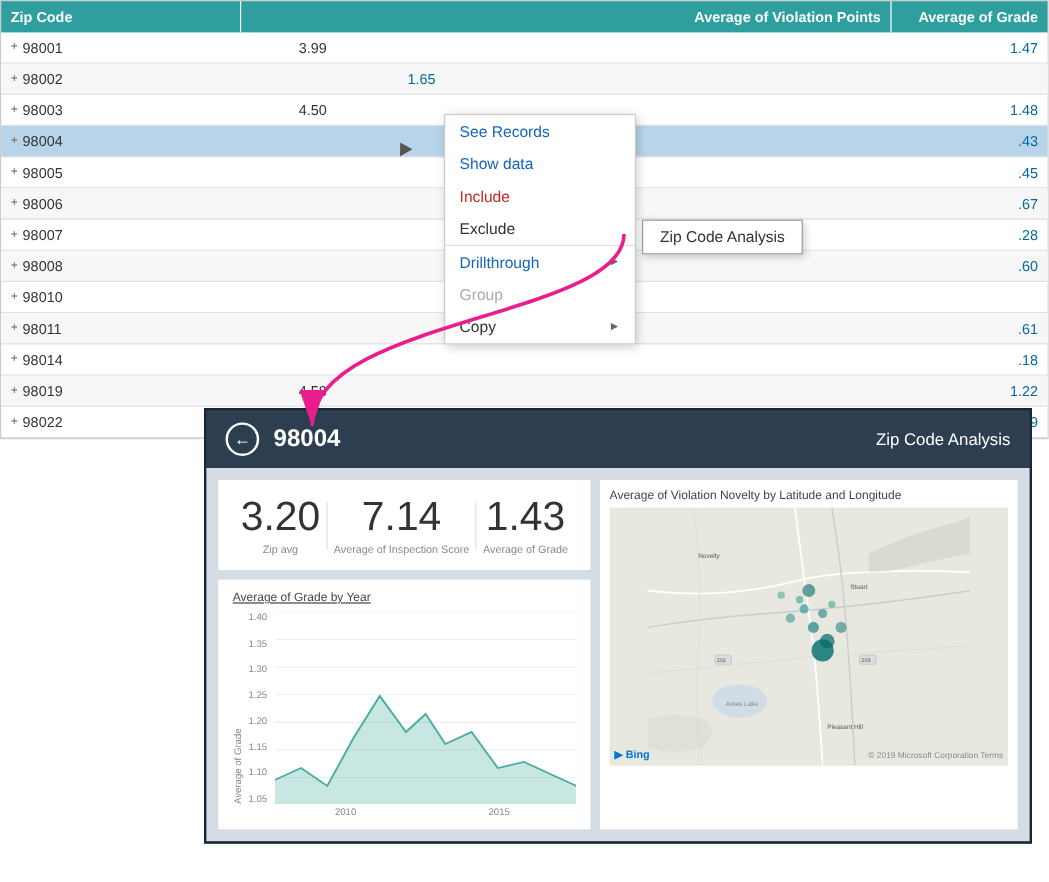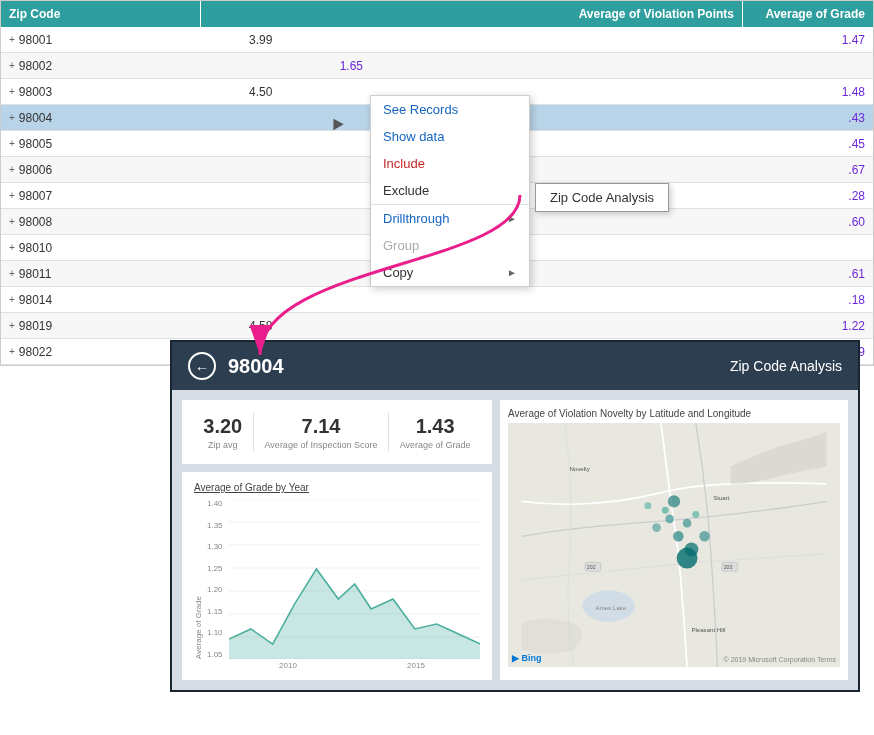--- a/index.html
+++ b/index.html
@@ -68,21 +68,21 @@
     }
     .col-vio-cell {
       flex: 1;
       padding: 0 8px;
       color: #333;
     }
     .col-grade-cell {
       width: 130px;
       padding: 0 8px;
       text-align: right;
-      color: #6d28d9;
+      color: #0369a1;
       font-weight: 500;
     }
 
     
     .context-menu {
       position: absolute;
       top: 95px;
       left: 370px;
       background: #fff;
       border: 1px solid #ccc;
@@ -204,22 +204,22 @@
     
     .kpi-card {
       background: #fff;
       padding: 12px 16px;
       display: flex;
       justify-content: space-around;
       align-items: center;
     }
     .kpi-item { text-align: center; }
     .kpi-value {
-      font-size: 20px;
-      font-weight: 700;
+      font-size: 34px;
+      font-weight: 400;
       color: #333;
       display: block;
     }
     .kpi-label {
       font-size: 9px;
       color: #888;
       margin-top: 2px;
     }
     .kpi-divider {
       width: 1px;
@@ -287,21 +287,21 @@
       flex: 1;
       padding: 8px;
     }
     .map-title {
       font-size: 10px;
       color: #444;
       margin-bottom: 4px;
     }
     .map-container {
       width: 100%;
-      height: 244px;
+      height: 215px;
       position: relative;
       overflow: hidden;
       background: #e8e8e0;
     }
     .map-svg {
       width: 100%;
       height: 100%;
     }
     .bing-branding {
       position: absolute;

